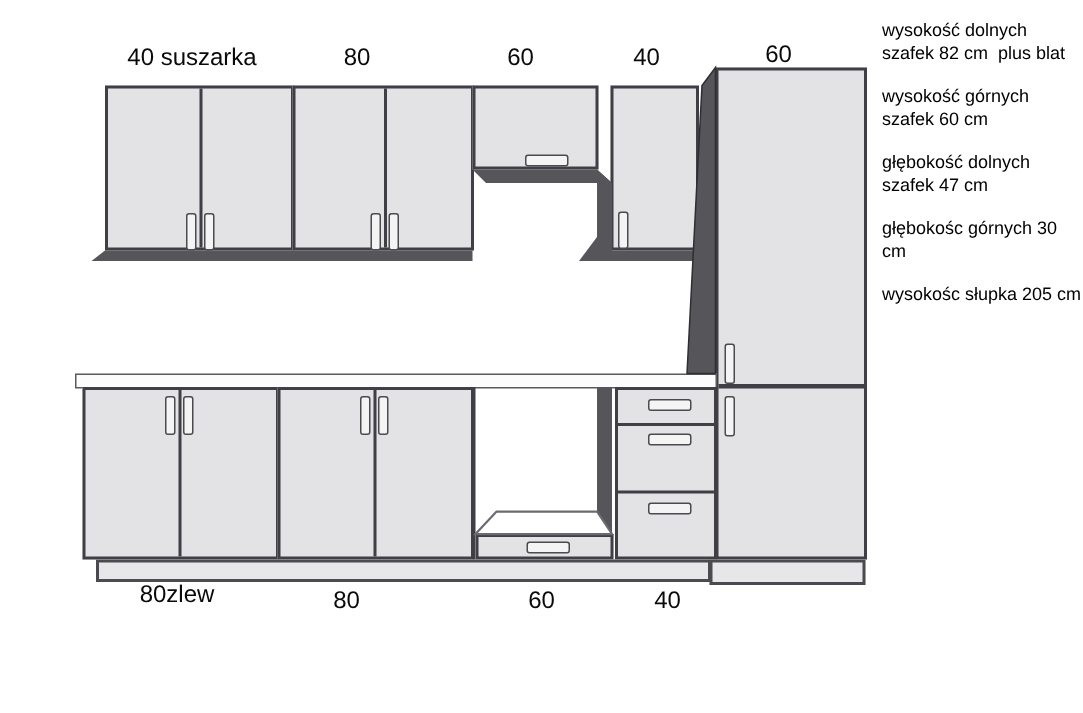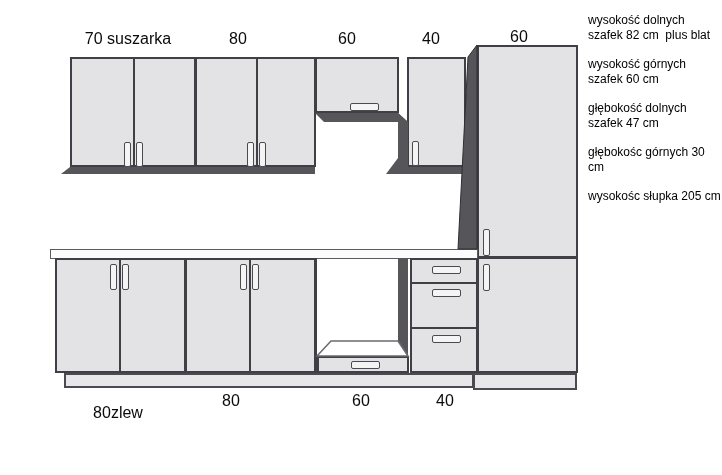--- a/index.html
+++ b/index.html
@@ -103,27 +103,27 @@
   <svg id="overlay" width="722" height="475">
     <polygon points="70,167 315,167 315,174 61,174" fill="#55555a"></polygon>
     <polygon points="407,167 465,167 465,174 407,174" fill="#55555a"></polygon>
     <polygon points="315,113 398,113 408,122 324,122" fill="#55555a"></polygon>
     <polygon points="398,113 408,122 408,174 386,174 398,158" fill="#55555a"></polygon>
     <polygon points="477,45 468,57 458,249 477,249" fill="#55555a" stroke="#2e2e33" stroke-width="1"></polygon>
     <polygon points="398,258 408,258 408,356 398,341" fill="#55555a"></polygon>
     <polygon points="317,356 331,341 398,341 408,356" fill="#ffffff" stroke="#6a6a70" stroke-width="1.5"></polygon>
   </svg>
 
-  <div class="num-label" style="left:128px;top:30px">70 suszarka</div>
+  <div class="num-label" style="left:128px;top:30px">40 suszarka</div>
   <div class="num-label" style="left:238px;top:30px">80</div>
   <div class="num-label" style="left:347px;top:30px">60</div>
   <div class="num-label" style="left:431px;top:30px">40</div>
   <div class="num-label" style="left:519px;top:28px">60</div>
 
-  <div class="num-label" style="left:118px;top:404px">80zlew</div>
+  <div class="num-label" style="left:118px;top:388px">80zlew</div>
   <div class="num-label" style="left:231px;top:392px">80</div>
   <div class="num-label" style="left:361px;top:392px">60</div>
   <div class="num-label" style="left:445px;top:392px">40</div>
 
   <div id="annotations">
     <p class="annot">wysokość dolnych
 szafek 82 cm  plus blat</p>
     <p class="annot">wysokość górnych
 szafek 60 cm</p>
     <p class="annot">głębokość dolnych

